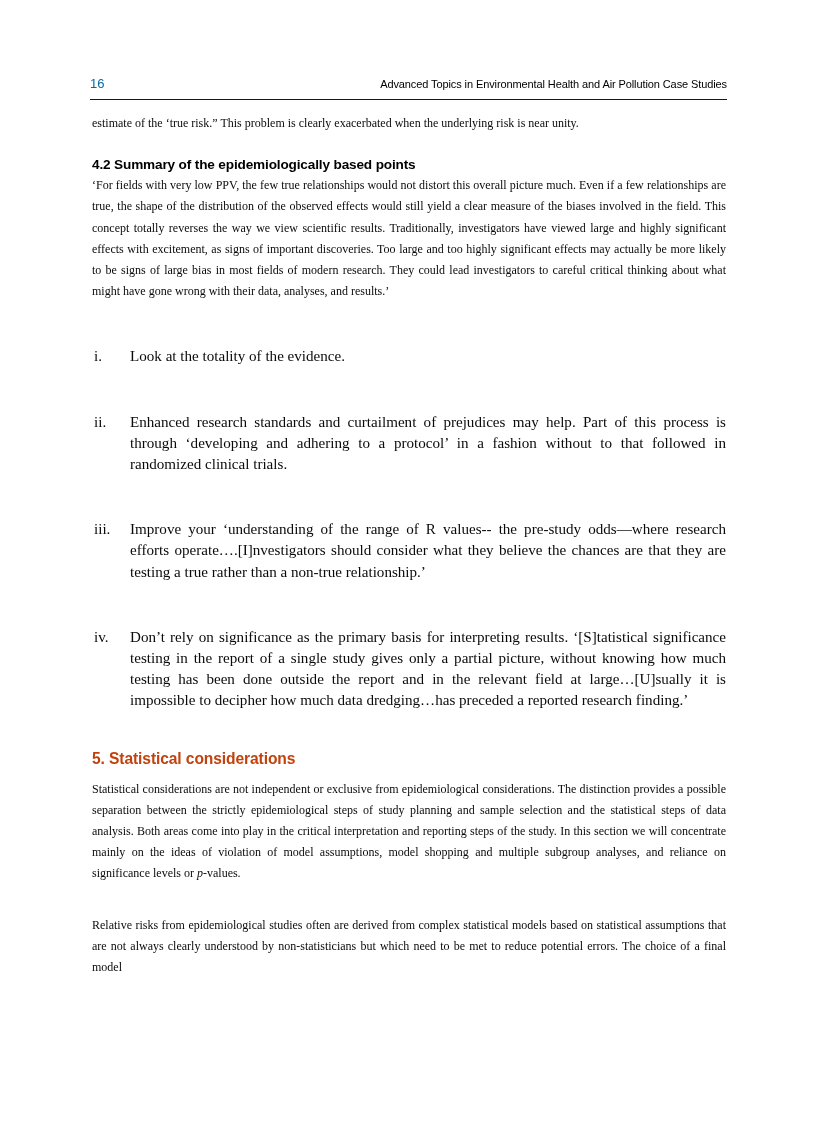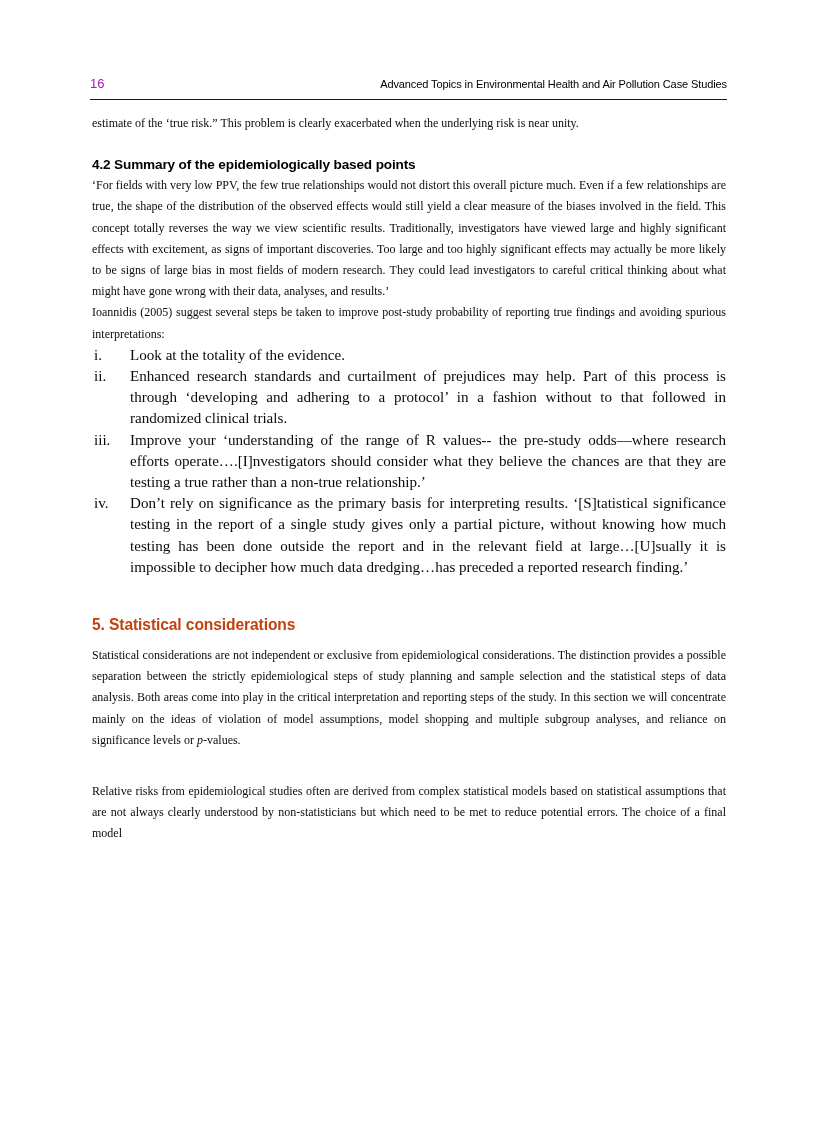--- a/index.html
+++ b/index.html
@@ -37,21 +37,21 @@
     align-items: baseline;
     justify-content: space-between;
     font-family: "Liberation Sans", sans-serif;
     font-size: 12.4px;
     color: #1a1a1a;
     letter-spacing: -0.1px;
   }
   .folio {
     font-family: "Liberation Sans", sans-serif;
     font-size: 13px;
-    color: #a21caf;
+    color: #0369a1;
   }
   .header-title {
     font-family: "Liberation Sans", sans-serif;
     font-size: 11px;
     color: #000000;
     white-space: nowrap;
     margin-left: 16px;
   }
   .header-rule {
     position: absolute;
@@ -130,20 +130,21 @@
     left: 2px;
     top: 0;
     width: 32px;
     text-align: left;
     font-family: "Liberation Serif", serif;
     font-size: 15.1px;
     line-height: 21.2px;
   }
   ol.roman-list > li .li-text {
     display: block;
+    margin-top: 44px;
   }
   ol.roman-list > li.single-line .li-text {
     text-align: left;
   }
   ol.roman-list > li .li-text.end-left {
     text-align-last: left;
   }
 
   em.ital { font-style: italic; }
 </style>
@@ -162,21 +163,20 @@
 
     <p class="body last-left">estimate of the ‘true risk.” This problem is clearly exacerbated when the underlying risk is near unity.</p>
 
     <div class="gap-md"></div>
 
     <h3 class="sub-heading">4.2 Summary of the epidemiologically based points</h3>
 
 
     <p class="body last-left">‘For fields with very low PPV, the few true relationships would not distort this overall picture much. Even if a few relationships are true, the shape of the distribution of the observed effects would still yield a clear measure of the biases involved in the field. This concept totally reverses the way we view scientific results. Traditionally, investigators have viewed large and highly significant effects with excitement, as signs of important discoveries. Too large and too highly significant effects may actually be more likely to be signs of large bias in most fields of modern research. They could lead investigators to careful critical thinking about what might have gone wrong with their data, analyses, and results.’</p>
 
-    <p class="body last-left">Ioannidis (2005) suggest several steps be taken to improve post-study probability of reporting true findings and avoiding spurious interpretations:</p>
 
     <ol class="roman-list">
       <li class="single-line">
         <span class="marker">i.</span>
         <span class="li-text">Look at the totality of the evidence.</span>
       </li>
       <li>
         <span class="marker">ii.</span>
         <span class="li-text end-left">Enhanced research standards and curtailment of prejudices may help. Part of this process is through ‘developing and adhering to a protocol’ in a fashion without to that followed in randomized clinical trials.</span>
       </li>

